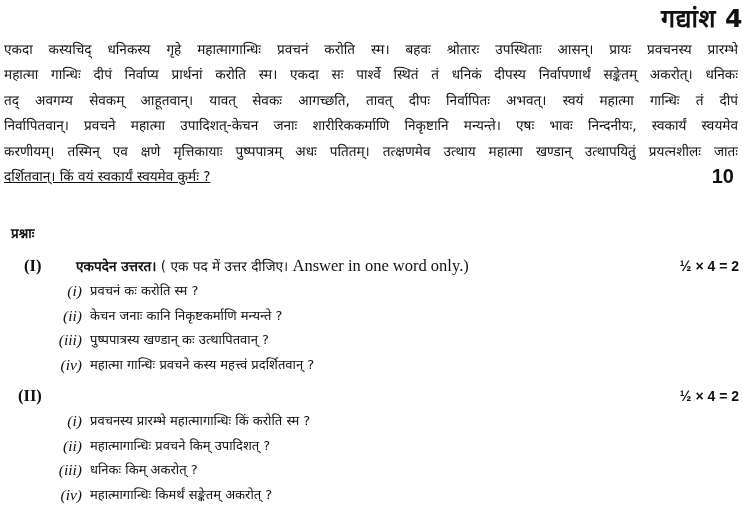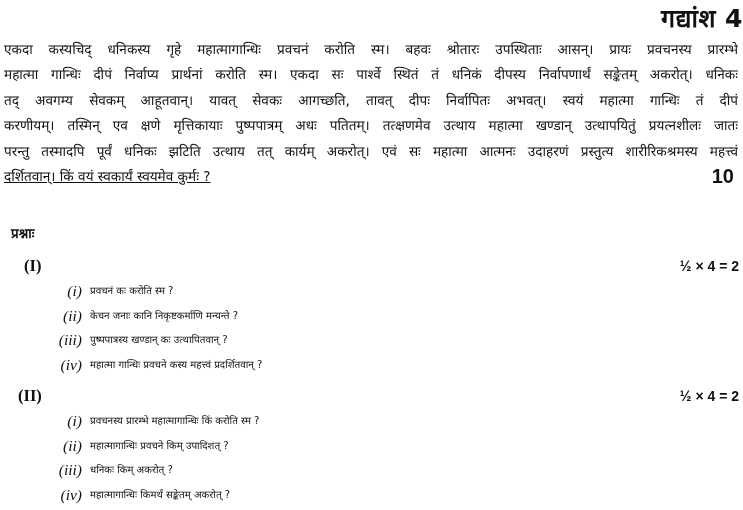--- a/index.html
+++ b/index.html
@@ -108,45 +108,46 @@
     .item-num {
       position: absolute;
       right: 661px; 
       font-family: "Liberation Serif", serif;
       font-style: italic;
       font-size: 15.5px;
     }
     .item-text {
       position: absolute;
       left: 90px;
-      font-size: 10px;
+      font-size: 13px;
     }
   </style>
 </head>
 <body>
 
 <div class="title">गद्यांश 4</div>
 
 <div class="para">
   <div class="para-line">एकदा कस्यचिद् धनिकस्य गृहे महात्मागान्धिः प्रवचनं करोति स्म। बहवः श्रोतारः उपस्थिताः आसन्। प्रायः प्रवचनस्य प्रारम्भे</div>
   <div class="para-line">महात्मा गान्धिः दीपं निर्वाप्य प्रार्थनां करोति स्म। एकदा सः पार्श्वे स्थितं तं धनिकं दीपस्य निर्वापणार्थं सङ्केतम् अकरोत्। धनिकः</div>
   <div class="para-line">तद् अवगम्य सेवकम् आहूतवान्। यावत् सेवकः आगच्छति, तावत् दीपः निर्वापितः अभवत्। स्वयं महात्मा गान्धिः तं दीपं</div>
+  <div class="para-line">निर्वापितवान्। प्रवचने महात्मा उपादिशत्-केचन जनाः शारीरिककर्माणि निकृष्टानि मन्यन्ते। एषः भावः निन्दनीयः, स्वकार्यं स्वयमेव</div>
   <div class="para-line">करणीयम्। तस्मिन् एव क्षणे मृत्तिकायाः पुष्पपात्रम् अधः पतितम्। तत्क्षणमेव उत्थाय महात्मा खण्डान् उत्थापयितुं प्रयत्नशीलः जातः</div>
-  <div class="para-line">परन्तु तस्मादपि पूर्वं धनिकः झटिति उत्थाय तत् कार्यम् अकरोत्। एवं सः महात्मा आत्मनः उदाहरणं प्रस्तुत्य शारीरिकश्रमस्य महत्त्वं</div>
   <div class="para-line last">
     <span>दर्शितवान्। किं वयं स्वकार्यं स्वयमेव कुर्मः ?</span>
     <span class="marks-total">10</span>
   </div>
 </div>
 
 <div class="q-heading">प्रश्नाः</div>
 
 <div class="section" style="top:253px;">
   <div class="section-head">
     <span class="roman">(I)</span>
+    <span class="head-text"><span class="bold">एकपदेन उत्तरत।</span><span> ( एक पद में उत्तर दीजिए। </span><span class="eng">Answer in one word only.)</span></span>
     <span class="marks">½ × 4 = 2</span>
   </div>
   <div class="item">
     <span class="item-num">(i)</span>
     <span class="item-text">प्रवचनं कः करोति स्म ?</span>
   </div>
   <div class="item">
     <span class="item-num">(ii)</span>
     <span class="item-text">केचन जनाः कानि निकृष्टकर्माणि मन्यन्ते ?</span>
   </div>

